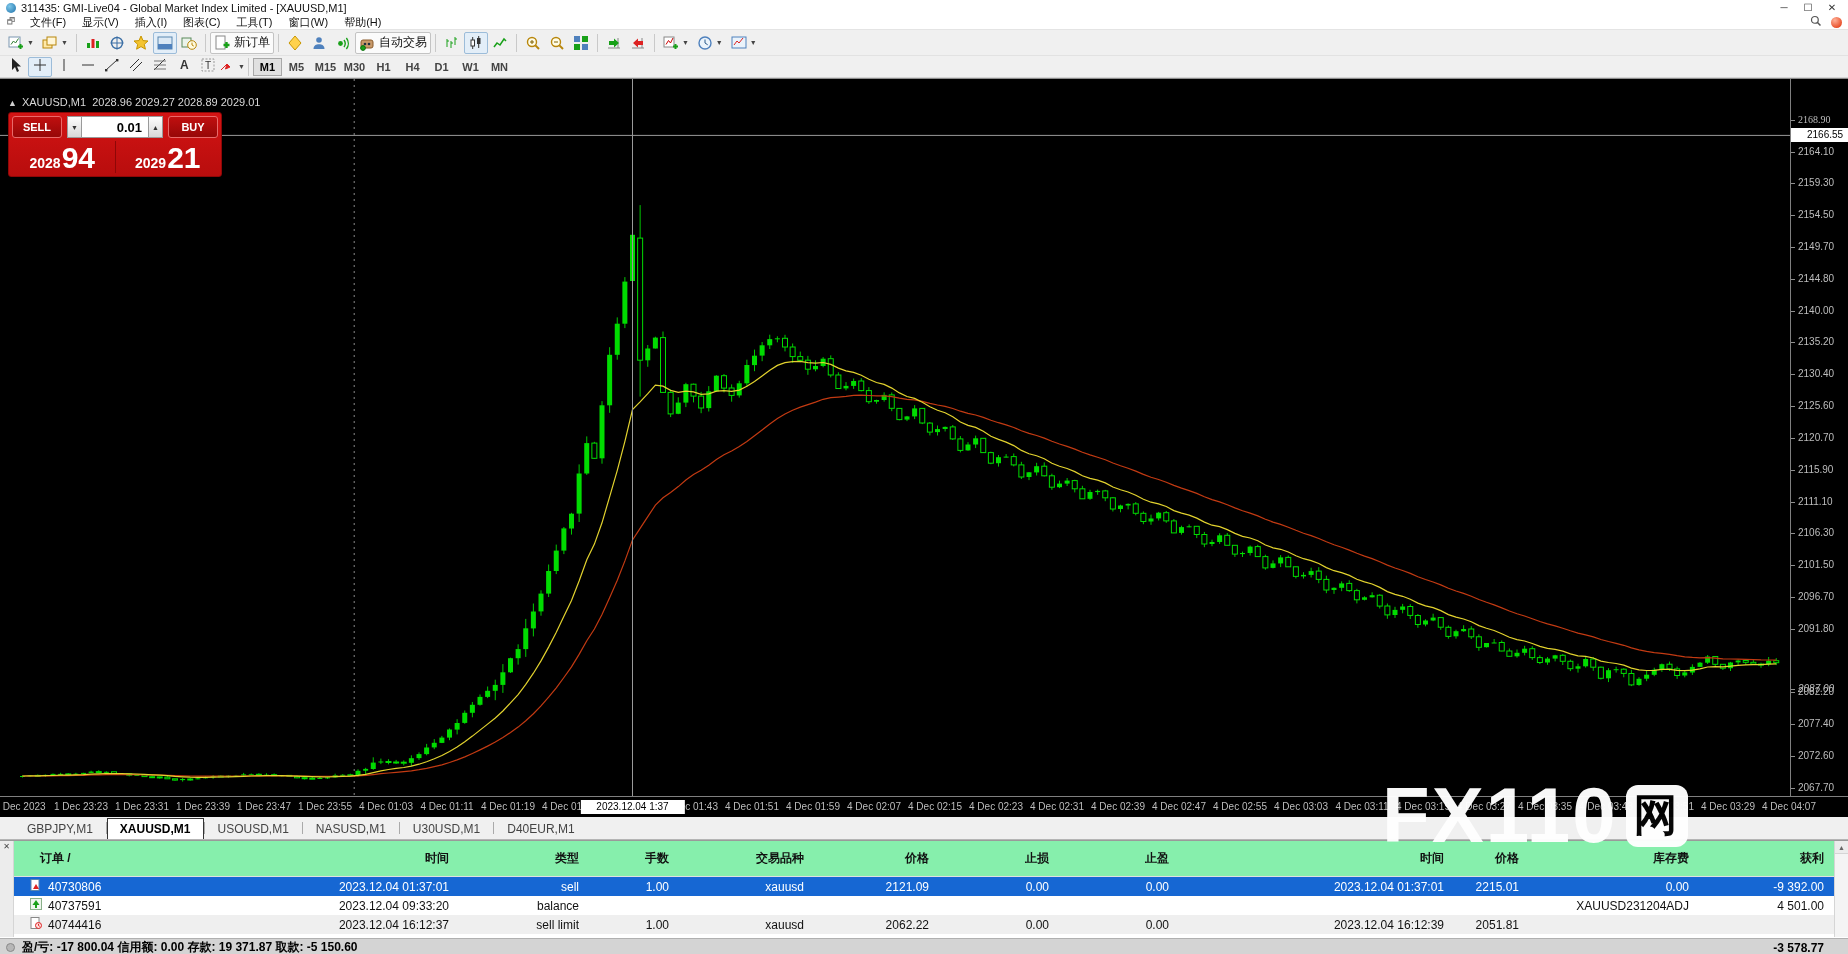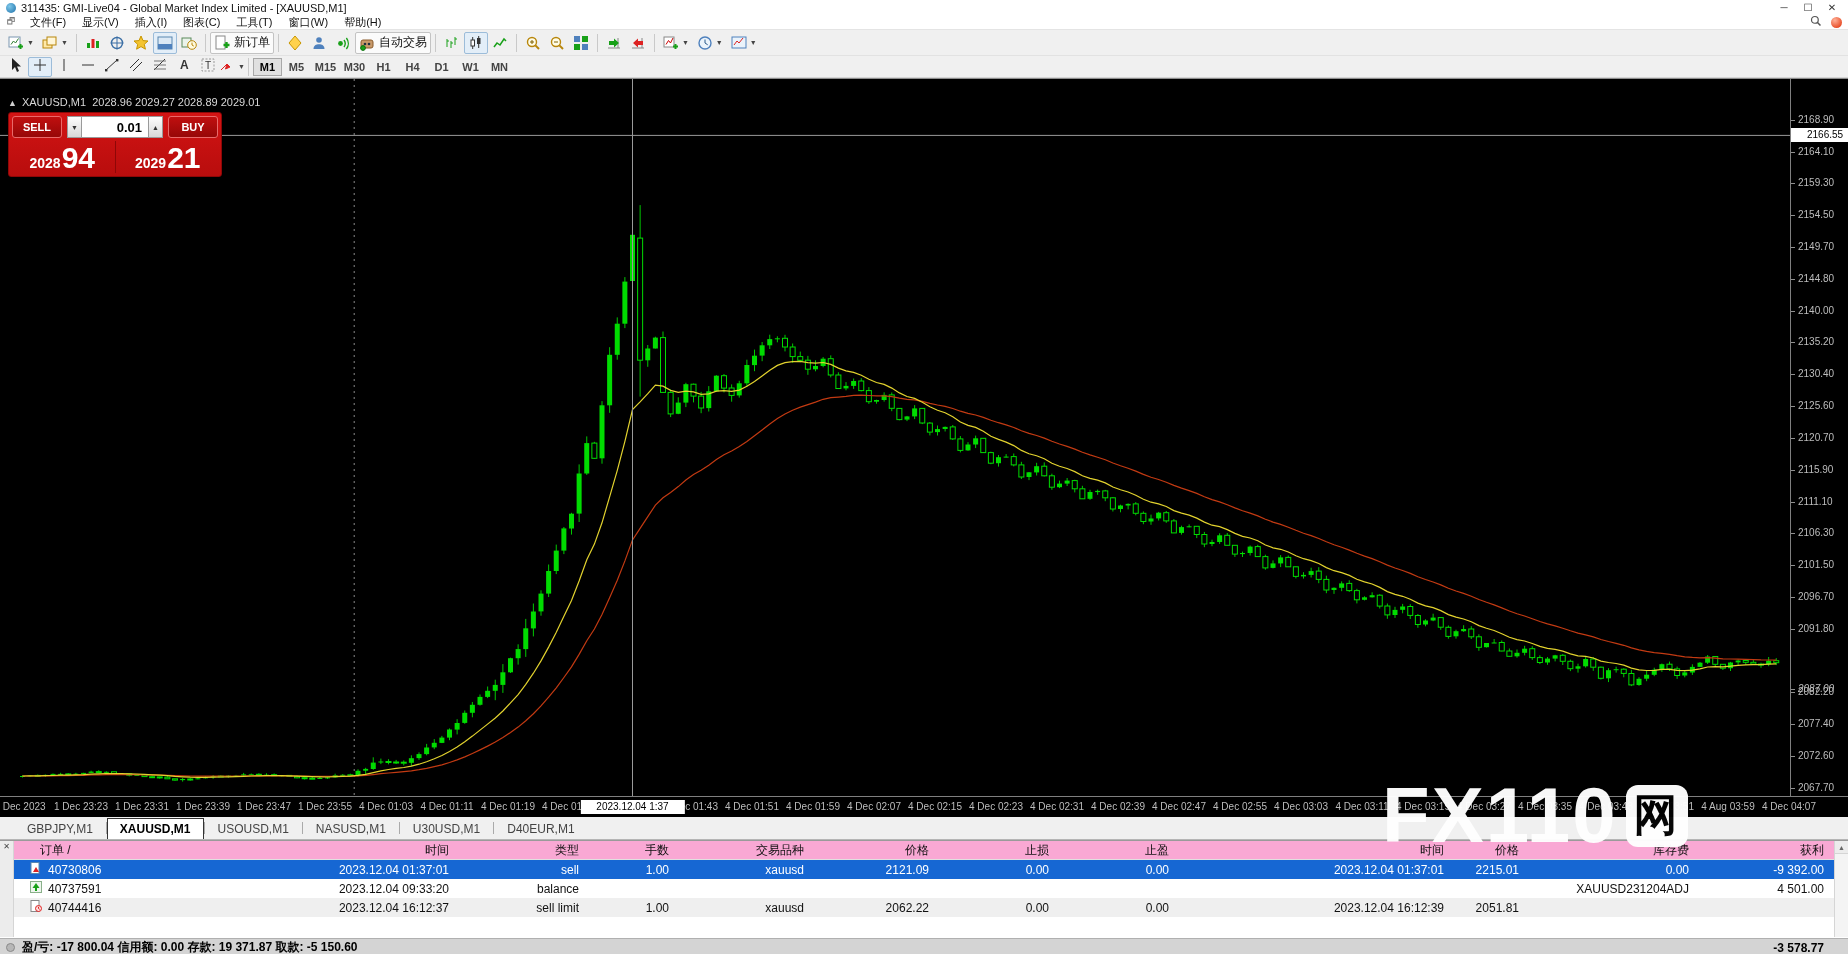--- a/index.html
+++ b/index.html
@@ -72,21 +72,21 @@
   .ctab-sep{ width:1px; height:12px; background:#aaa; margin-bottom:5px;}
 
   
   #terminal{ position:relative; width:1848px; height:114px; background:#fff; border-top:1px solid #9a9a9a;}
   #t-left{ position:absolute; left:0; top:0; width:14px; height:96px; background:#ececec; border-right:1px solid #d5d5d5; text-align:center;}
   #t-close{ font-size:8px; color:#444; line-height:12px;}
   #t-scroll{ position:absolute; right:0; top:0; width:14px; height:96px; background:#f4f4f4; border-left:1px solid #d5d5d5;}
   #t-scroll .arr{ height:13px; background:#ececec; border-bottom:1px solid #d5d5d5; font-size:7px; color:#666; text-align:center; line-height:13px;}
   #t-main{ position:absolute; left:14px; top:0; width:1820px;}
   .trow{ display:grid; grid-template-columns:230px 215px 130px 90px 135px 125px 120px 120px 275px 75px 170px 135px; align-items:center;}
-  #t-header{ height:19px; border-bottom:1px solid #e0e0e0; background:#f9a8d4;}
+  #t-header{ height:36px; border-bottom:1px solid #e0e0e0; background:#86efac;font-weight:bold;}
   #t-header .hc{ font-size:12px; color:#111; text-align:right; padding-right:10px; white-space:nowrap;}
   #t-header .hc:first-child{ text-align:left; padding-left:26px;}
   .drow{ height:19px; font-size:12px; color:#111;}
   .drow .c{ text-align:right; padding-right:10px; white-space:nowrap; overflow:hidden;}
   .drow .c:first-child{ text-align:left; padding-left:16px; display:flex; align-items:center;}
   .drow .c:first-child svg{ margin-right:6px; flex:none;}
   .drow.selected{ background:#1667d3; color:#fff;}
   .drow.alt{ background:#efefef;}
   #t-summary{ position:absolute; left:0; top:97px; width:1848px; height:18px; background:#d4d4d4; border-top:1px solid #b0b0b0;
     display:flex; align-items:center; font-size:12px; font-weight:bold; color:#000;}
@@ -875,21 +875,21 @@
         <rect x="1766.125" y="581.7" width="5" height="3.6" fill="#00dc00"></rect>
         <line x1="1776.25" y1="579.1" x2="1776.25" y2="586.1" stroke="#00c800"></line>
         <rect x="1773.75" y="581.7" width="5" height="2.0" fill="#000" stroke="#00dc00"></rect>
         <polyline points="22.5,697.0 30.1,697.0 37.8,697.0 45.4,696.9 53.0,696.8 60.6,696.6 68.3,696.6 75.9,696.4 83.5,696.3 91.1,696.0 98.8,695.8 106.4,695.7 114.0,695.6 121.6,695.6 129.3,695.6 136.9,695.6 144.5,695.8 152.1,695.9 159.8,696.0 167.4,696.3 175.0,696.6 182.6,696.8 190.3,697.0 197.9,697.2 205.5,697.2 213.1,697.2 220.8,697.2 228.4,697.2 236.0,697.2 243.6,697.1 251.3,696.9 258.9,696.9 266.5,696.8 274.1,696.8 281.8,696.8 289.4,696.8 297.0,697.0 304.6,697.1 312.3,697.3 319.9,697.4 327.5,697.4 335.1,697.4 342.8,697.3 350.4,697.2 358.0,696.8 365.6,696.4 373.3,695.6 380.9,694.7 388.5,694.0 396.1,693.3 403.8,692.6 411.4,691.8 419.0,690.7 426.6,689.3 434.3,687.6 441.9,685.8 449.5,683.5 457.1,680.9 464.8,677.9 472.4,674.5 480.0,670.9 487.6,667.1 495.3,663.1 502.9,658.6 510.5,653.5 518.1,648.1 525.8,641.7 533.4,634.7 541.0,626.9 548.6,618.2 556.3,608.8 563.9,598.5 571.5,587.9 579.1,575.4 586.8,561.8 594.4,550.0 602.0,535.6 609.6,518.8 617.3,501.2 624.9,481.9 632.5,460.9 640.1,449.3 647.8,437.7 655.4,426.1 663.0,418.8 670.6,413.4 678.3,407.6 685.9,401.0 693.5,395.6 701.1,391.3 708.8,386.2 716.4,380.4 724.0,375.8 731.6,372.0 739.3,367.6 746.9,362.4 754.5,356.8 762.1,351.0 769.8,345.1 777.4,339.6 785.0,335.0 792.6,331.3 800.3,328.1 807.9,325.6 815.5,323.1 823.1,320.3 830.8,318.7 838.4,318.1 846.0,317.4 853.6,316.4 861.3,316.1 868.9,316.5 876.5,316.8 884.1,316.8 891.8,317.6 899.4,319.1 907.0,320.3 914.6,320.8 922.3,322.3 929.9,324.3 937.5,326.0 945.1,327.4 952.8,329.5 960.4,332.2 968.0,334.3 975.6,336.0 983.3,338.4 990.9,341.3 998.5,343.7 1006.1,345.9 1013.8,348.5 1021.4,351.7 1029.0,354.4 1036.6,356.5 1044.3,359.1 1051.9,362.3 1059.5,365.0 1067.1,367.4 1074.8,370.1 1082.4,373.3 1090.0,375.9 1097.6,378.2 1105.3,380.8 1112.9,384.0 1120.5,386.7 1128.1,389.2 1135.8,392.1 1143.4,395.4 1151.0,398.2 1158.6,400.5 1166.3,403.2 1173.9,406.4 1181.5,409.1 1189.1,411.6 1196.8,414.4 1204.4,417.7 1212.0,420.6 1219.6,422.9 1227.3,425.7 1234.9,428.9 1242.5,431.8 1250.1,434.1 1257.8,436.9 1265.4,440.3 1273.0,443.1 1280.6,445.4 1288.3,448.2 1295.9,451.3 1303.5,454.2 1311.1,456.6 1318.8,459.5 1326.4,462.8 1334.0,465.8 1341.6,468.3 1349.3,471.1 1356.9,474.3 1364.5,477.1 1372.1,479.6 1379.8,482.7 1387.4,486.1 1395.0,489.0 1402.6,491.5 1410.3,494.4 1417.9,497.7 1425.5,500.5 1433.1,503.0 1440.8,505.9 1448.4,509.2 1456.0,512.0 1463.6,514.4 1471.3,517.2 1478.9,520.5 1486.5,523.3 1494.1,525.9 1501.8,528.9 1509.4,532.0 1517.0,534.7 1524.6,537.0 1532.3,539.7 1539.9,542.5 1547.5,544.9 1555.1,546.9 1562.8,549.2 1570.4,551.8 1578.0,554.1 1585.6,555.8 1593.3,557.9 1600.9,560.5 1608.5,562.5 1616.1,564.3 1623.8,566.3 1631.4,568.8 1639.0,570.8 1646.6,572.4 1654.3,573.6 1661.9,574.3 1669.5,575.3 1677.1,576.7 1684.8,577.8 1692.4,578.4 1700.0,578.8 1707.6,578.7 1715.3,579.1 1722.9,579.8 1730.5,580.0 1738.1,580.1 1745.8,580.3 1753.4,580.6 1761.0,580.9 1768.6,581.0 1776.3,581.1" fill="none" stroke="#c23a12" stroke-width="1.2"></polyline>
         <polyline points="22.5,697.0 30.1,696.9 37.8,696.9 45.4,696.7 53.0,696.5 60.6,696.2 68.3,696.1 75.9,695.9 83.5,695.6 91.1,695.1 98.8,694.8 106.4,694.5 114.0,694.6 121.6,694.6 129.3,694.8 136.9,695.0 144.5,695.4 152.1,695.8 159.8,696.2 167.4,696.7 175.0,697.4 182.6,697.8 190.3,698.2 197.9,698.3 205.5,698.3 213.1,698.1 220.8,698.0 228.4,697.8 236.0,697.6 243.6,697.3 251.3,697.0 258.9,696.9 266.5,696.7 274.1,696.7 281.8,696.7 289.4,696.8 297.0,697.1 304.6,697.4 312.3,697.7 319.9,697.9 327.5,698.0 335.1,697.7 342.8,697.4 350.4,697.2 358.0,696.4 365.6,695.4 373.3,693.6 380.9,691.9 388.5,690.5 396.1,689.4 403.8,688.5 411.4,687.1 419.0,685.2 426.6,682.7 434.3,679.8 441.9,676.5 449.5,672.5 457.1,668.1 464.8,662.8 472.4,657.1 480.0,651.1 487.6,645.1 495.3,639.0 502.9,632.0 510.5,623.9 518.1,615.6 525.8,605.4 533.4,594.2 541.0,581.9 548.6,568.1 556.3,553.3 563.9,537.3 571.5,521.5 579.1,502.0 586.8,480.8 594.4,465.1 602.0,443.8 609.6,417.9 617.3,391.3 624.9,362.3 632.5,330.5 640.1,322.9 647.8,314.7 655.4,306.1 663.0,307.2 670.6,311.4 678.3,313.3 685.9,312.1 693.5,312.9 701.1,315.3 708.8,314.9 716.4,312.1 724.0,311.6 731.6,312.3 739.3,311.1 746.9,307.3 754.5,302.5 762.1,297.0 769.8,291.3 777.4,286.4 785.0,283.6 792.6,282.6 800.3,282.4 807.9,283.6 815.5,284.1 823.1,283.5 830.8,285.4 838.4,289.1 846.0,291.8 853.6,293.4 861.3,296.2 868.9,300.3 876.5,303.5 884.1,305.4 891.8,309.1 899.4,313.9 907.0,317.5 914.6,319.4 922.3,323.2 929.9,327.8 937.5,331.2 945.1,333.8 952.8,337.8 960.4,343.0 968.0,346.4 975.6,348.4 983.3,352.3 990.9,357.2 998.5,360.4 1006.1,363.1 1013.8,366.6 1021.4,371.4 1029.0,374.8 1036.6,376.7 1044.3,379.8 1051.9,384.2 1059.5,387.3 1067.1,389.5 1074.8,392.6 1082.4,396.8 1090.0,399.3 1097.6,401.2 1105.3,403.9 1112.9,408.0 1120.5,410.8 1128.1,413.0 1135.8,416.3 1143.4,420.3 1151.0,423.2 1158.6,424.9 1166.3,427.5 1173.9,431.6 1181.5,434.1 1189.1,436.1 1196.8,439.1 1204.4,443.1 1212.0,446.2 1219.6,447.7 1227.3,450.6 1234.9,454.4 1242.5,457.4 1250.1,459.0 1257.8,461.8 1265.4,466.0 1273.0,468.8 1280.6,470.3 1288.3,473.0 1295.9,476.8 1303.5,479.7 1311.1,481.6 1318.8,484.5 1326.4,488.6 1334.0,491.7 1341.6,493.6 1349.3,496.4 1356.9,500.2 1364.5,502.9 1372.1,505.0 1379.8,508.4 1387.4,512.6 1395.0,515.4 1402.6,517.3 1410.3,520.2 1417.9,524.1 1425.5,526.8 1433.1,528.6 1440.8,531.6 1448.4,535.6 1456.0,538.1 1463.6,540.0 1471.3,542.7 1478.9,546.6 1486.5,549.3 1494.1,551.5 1501.8,554.7 1509.4,558.2 1517.0,560.6 1524.6,562.0 1532.3,564.5 1539.9,567.4 1547.5,569.3 1555.1,570.4 1562.8,572.2 1570.4,574.9 1578.0,576.8 1585.6,577.3 1593.3,579.0 1600.9,582.1 1608.5,583.5 1616.1,584.5 1623.8,586.1 1631.4,589.1 1639.0,590.8 1646.6,591.5 1654.3,591.4 1661.9,590.4 1669.5,590.4 1677.1,591.3 1684.8,591.6 1692.4,591.1 1700.0,589.9 1707.6,588.0 1715.3,587.6 1722.9,587.8 1730.5,587.2 1738.1,586.3 1745.8,585.8 1753.4,585.7 1761.0,585.7 1768.6,585.1 1776.3,584.8" fill="none" stroke="#e2d22e" stroke-width="1.2"></polyline>
         <line x1="632.5" y1="0" x2="632.5" y2="717" stroke="#9a9a9a"></line>
         <line x1="0" y1="56.4" x2="1790" y2="56.4" stroke="#9a9a9a"></line>
       </svg>
     <div id="priceaxis">
       <div class="hl" id="cross-price" style="top: 49.4489px; left: 0px;">2166.55</div>
-    <div class="tick" style="top: 34.9337px;">2168.90</div>
+    <div class="tick" style="top: 34.9337px; font-family: Liberation Serif, serif;">2168.90</div>
         <div class="tick" style="top: 66.6243px;">2164.10</div>
         <div class="tick" style="top: 98.3149px;">2159.30</div>
         <div class="tick" style="top: 130.006px;">2154.50</div>
         <div class="tick" style="top: 161.696px;">2149.70</div>
         <div class="tick" style="top: 194.047px;">2144.80</div>
         <div class="tick" style="top: 225.738px;">2140.00</div>
         <div class="tick" style="top: 257.428px;">2135.20</div>
         <div class="tick" style="top: 289.119px;">2130.40</div>
         <div class="tick" style="top: 320.809px;">2125.60</div>
         <div class="tick" style="top: 353.16px;">2120.70</div>
@@ -927,21 +927,21 @@
         <div class="tl" style="left: 1118px;">4 Dec 02:39</div>
         <div class="tl" style="left: 1179px;">4 Dec 02:47</div>
         <div class="tl" style="left: 1240px;">4 Dec 02:55</div>
         <div class="tl" style="left: 1301px;">4 Dec 03:03</div>
         <div class="tl" style="left: 1362px;">4 Dec 03:11</div>
         <div class="tl" style="left: 1423px;">4 Dec 03:19</div>
         <div class="tl" style="left: 1484px;">4 Dec 03:27</div>
         <div class="tl" style="left: 1545px;">4 Dec 03:35</div>
         <div class="tl" style="left: 1606px;">4 Dec 03:43</div>
         <div class="tl" style="left: 1667px;">4 Dec 03:51</div>
-        <div class="tl" style="left: 1728px;">4 Aug 03:59</div>
+        <div class="tl" style="left: 1728px;">4 Dec 03:29</div>
         <div class="tl" style="left: 1789px;">4 Dec 04:07</div>
       </div>
     <div id="ohlclabel">
       <span class="tri">▲</span><span>XAUUSD,M1</span>&nbsp;&nbsp;<span>2028.96 2029.27 2028.89 2029.01</span>
     </div>
     <div id="tradepanel">
       <div id="tp-top">
         <div class="tp-btn">SELL</div>
         <div id="tp-vol">
           <div id="vol-down">▼</div>

